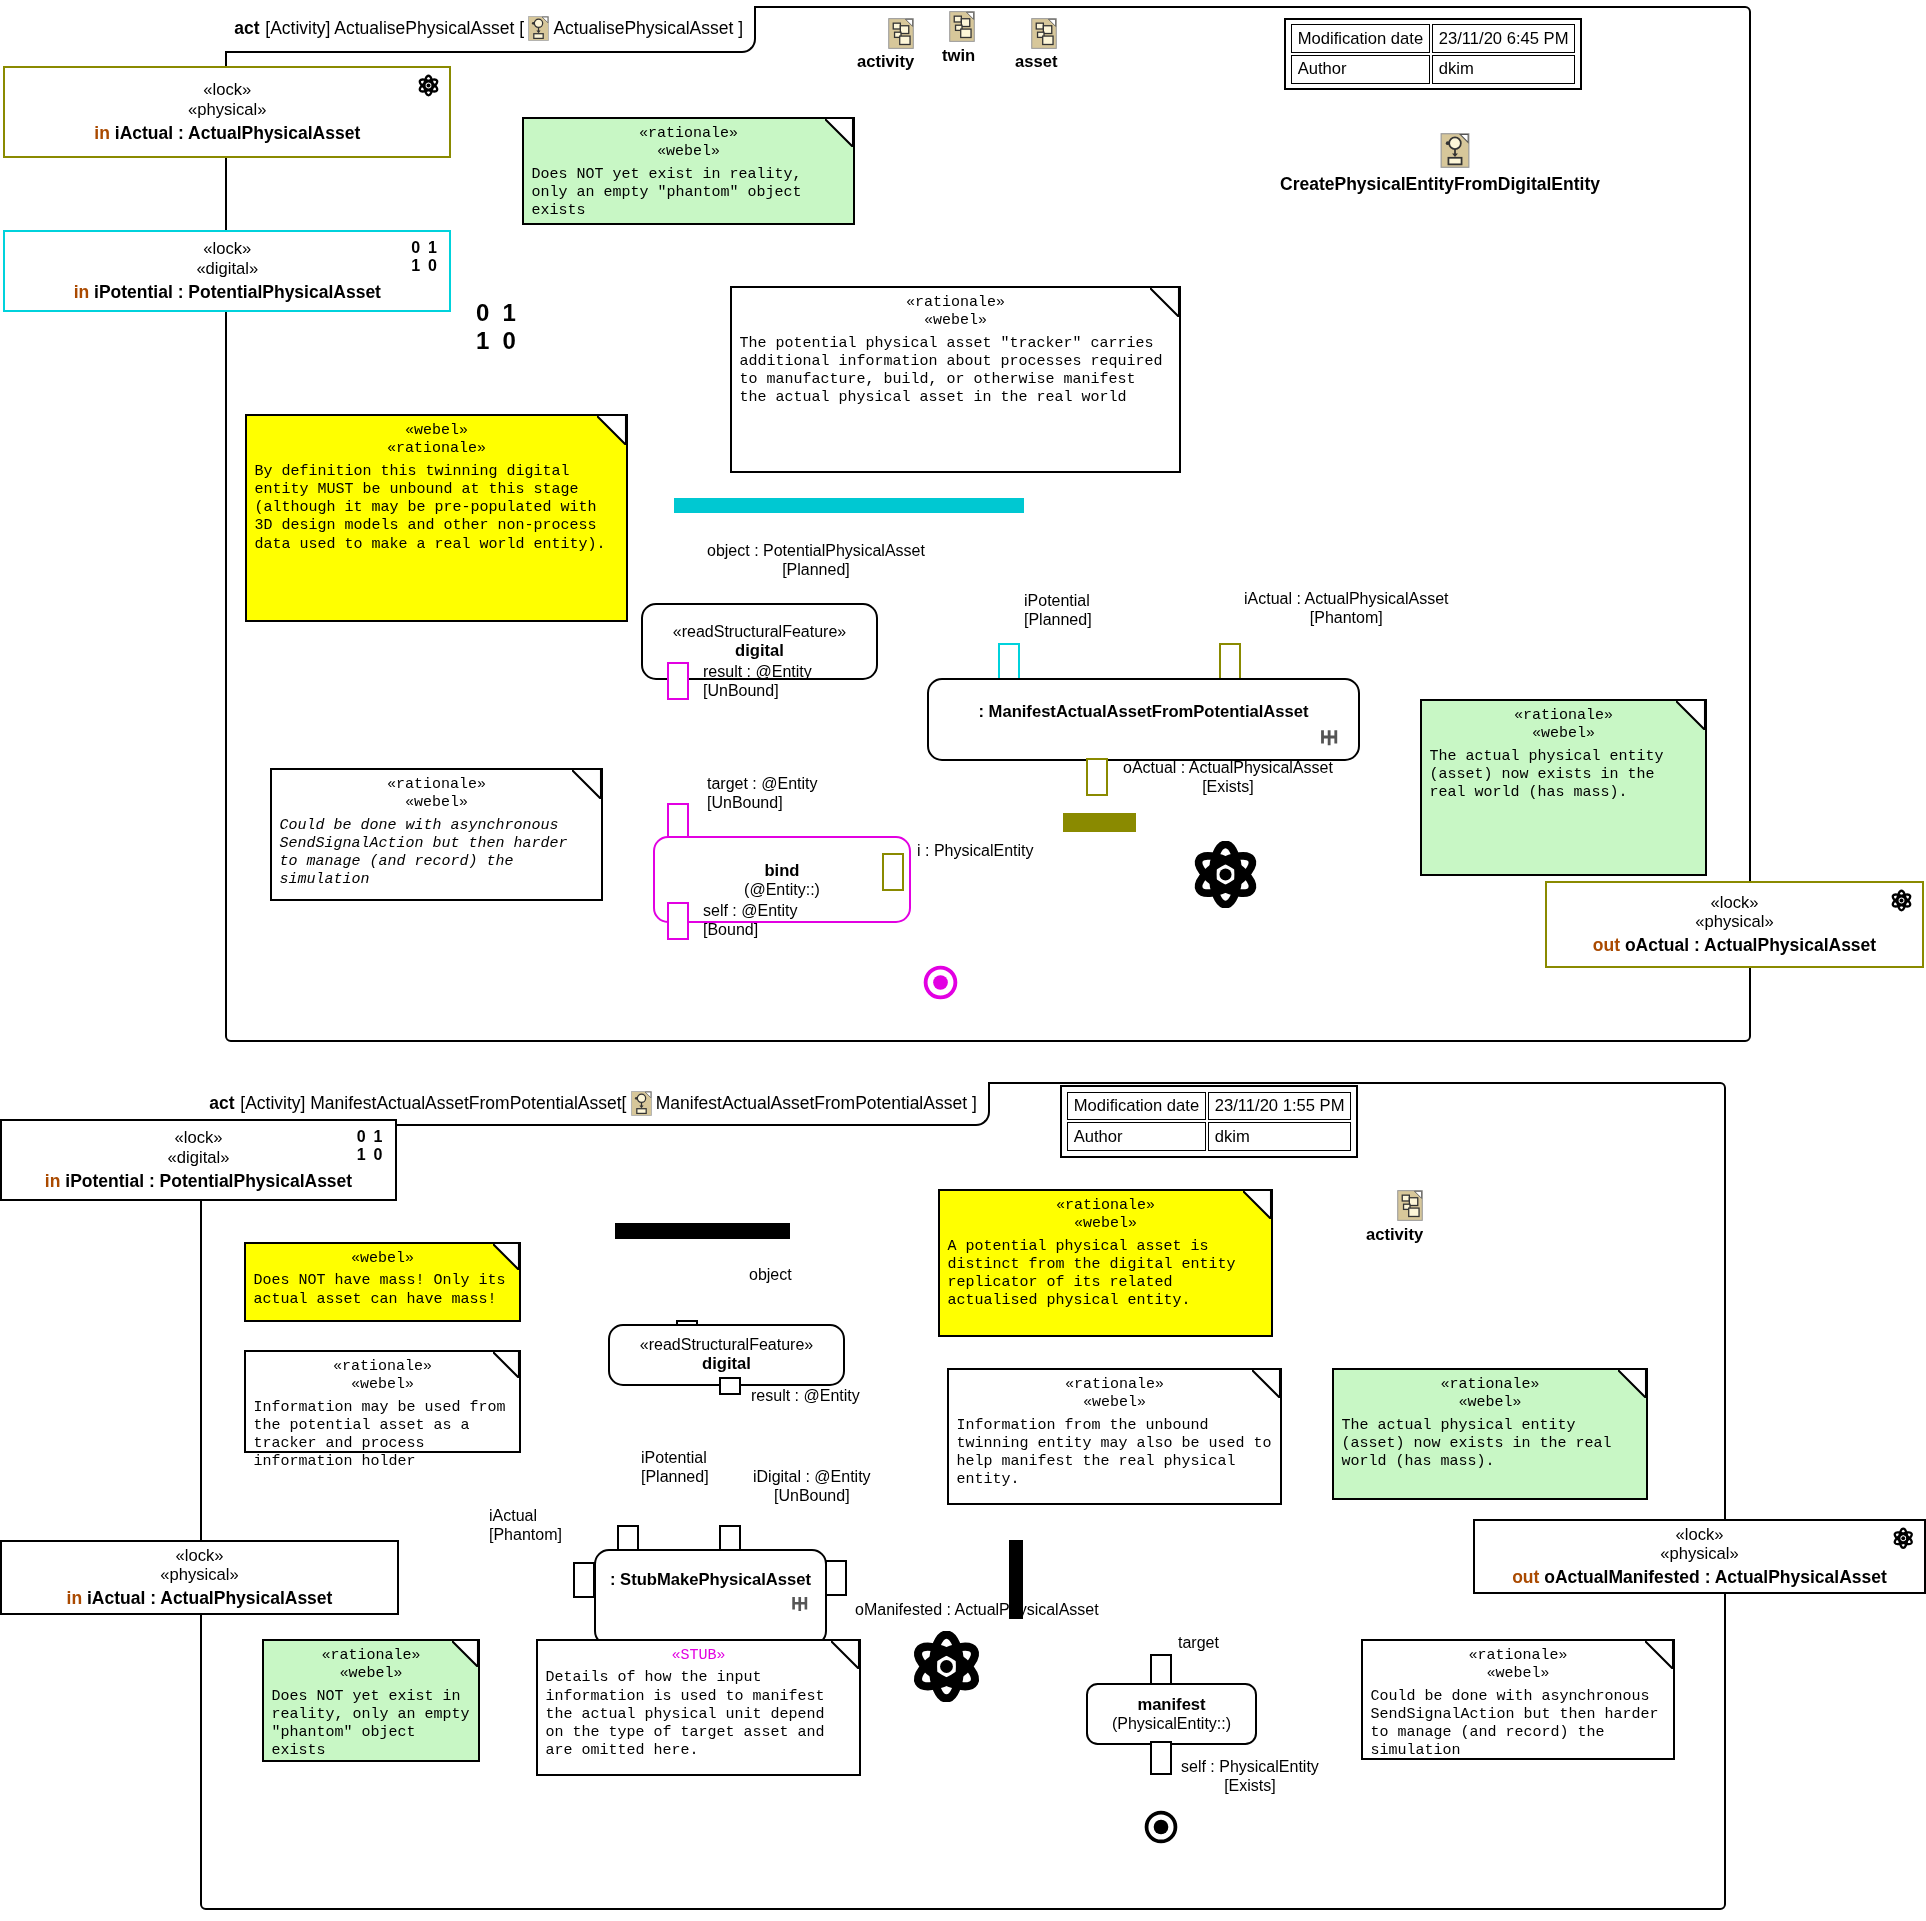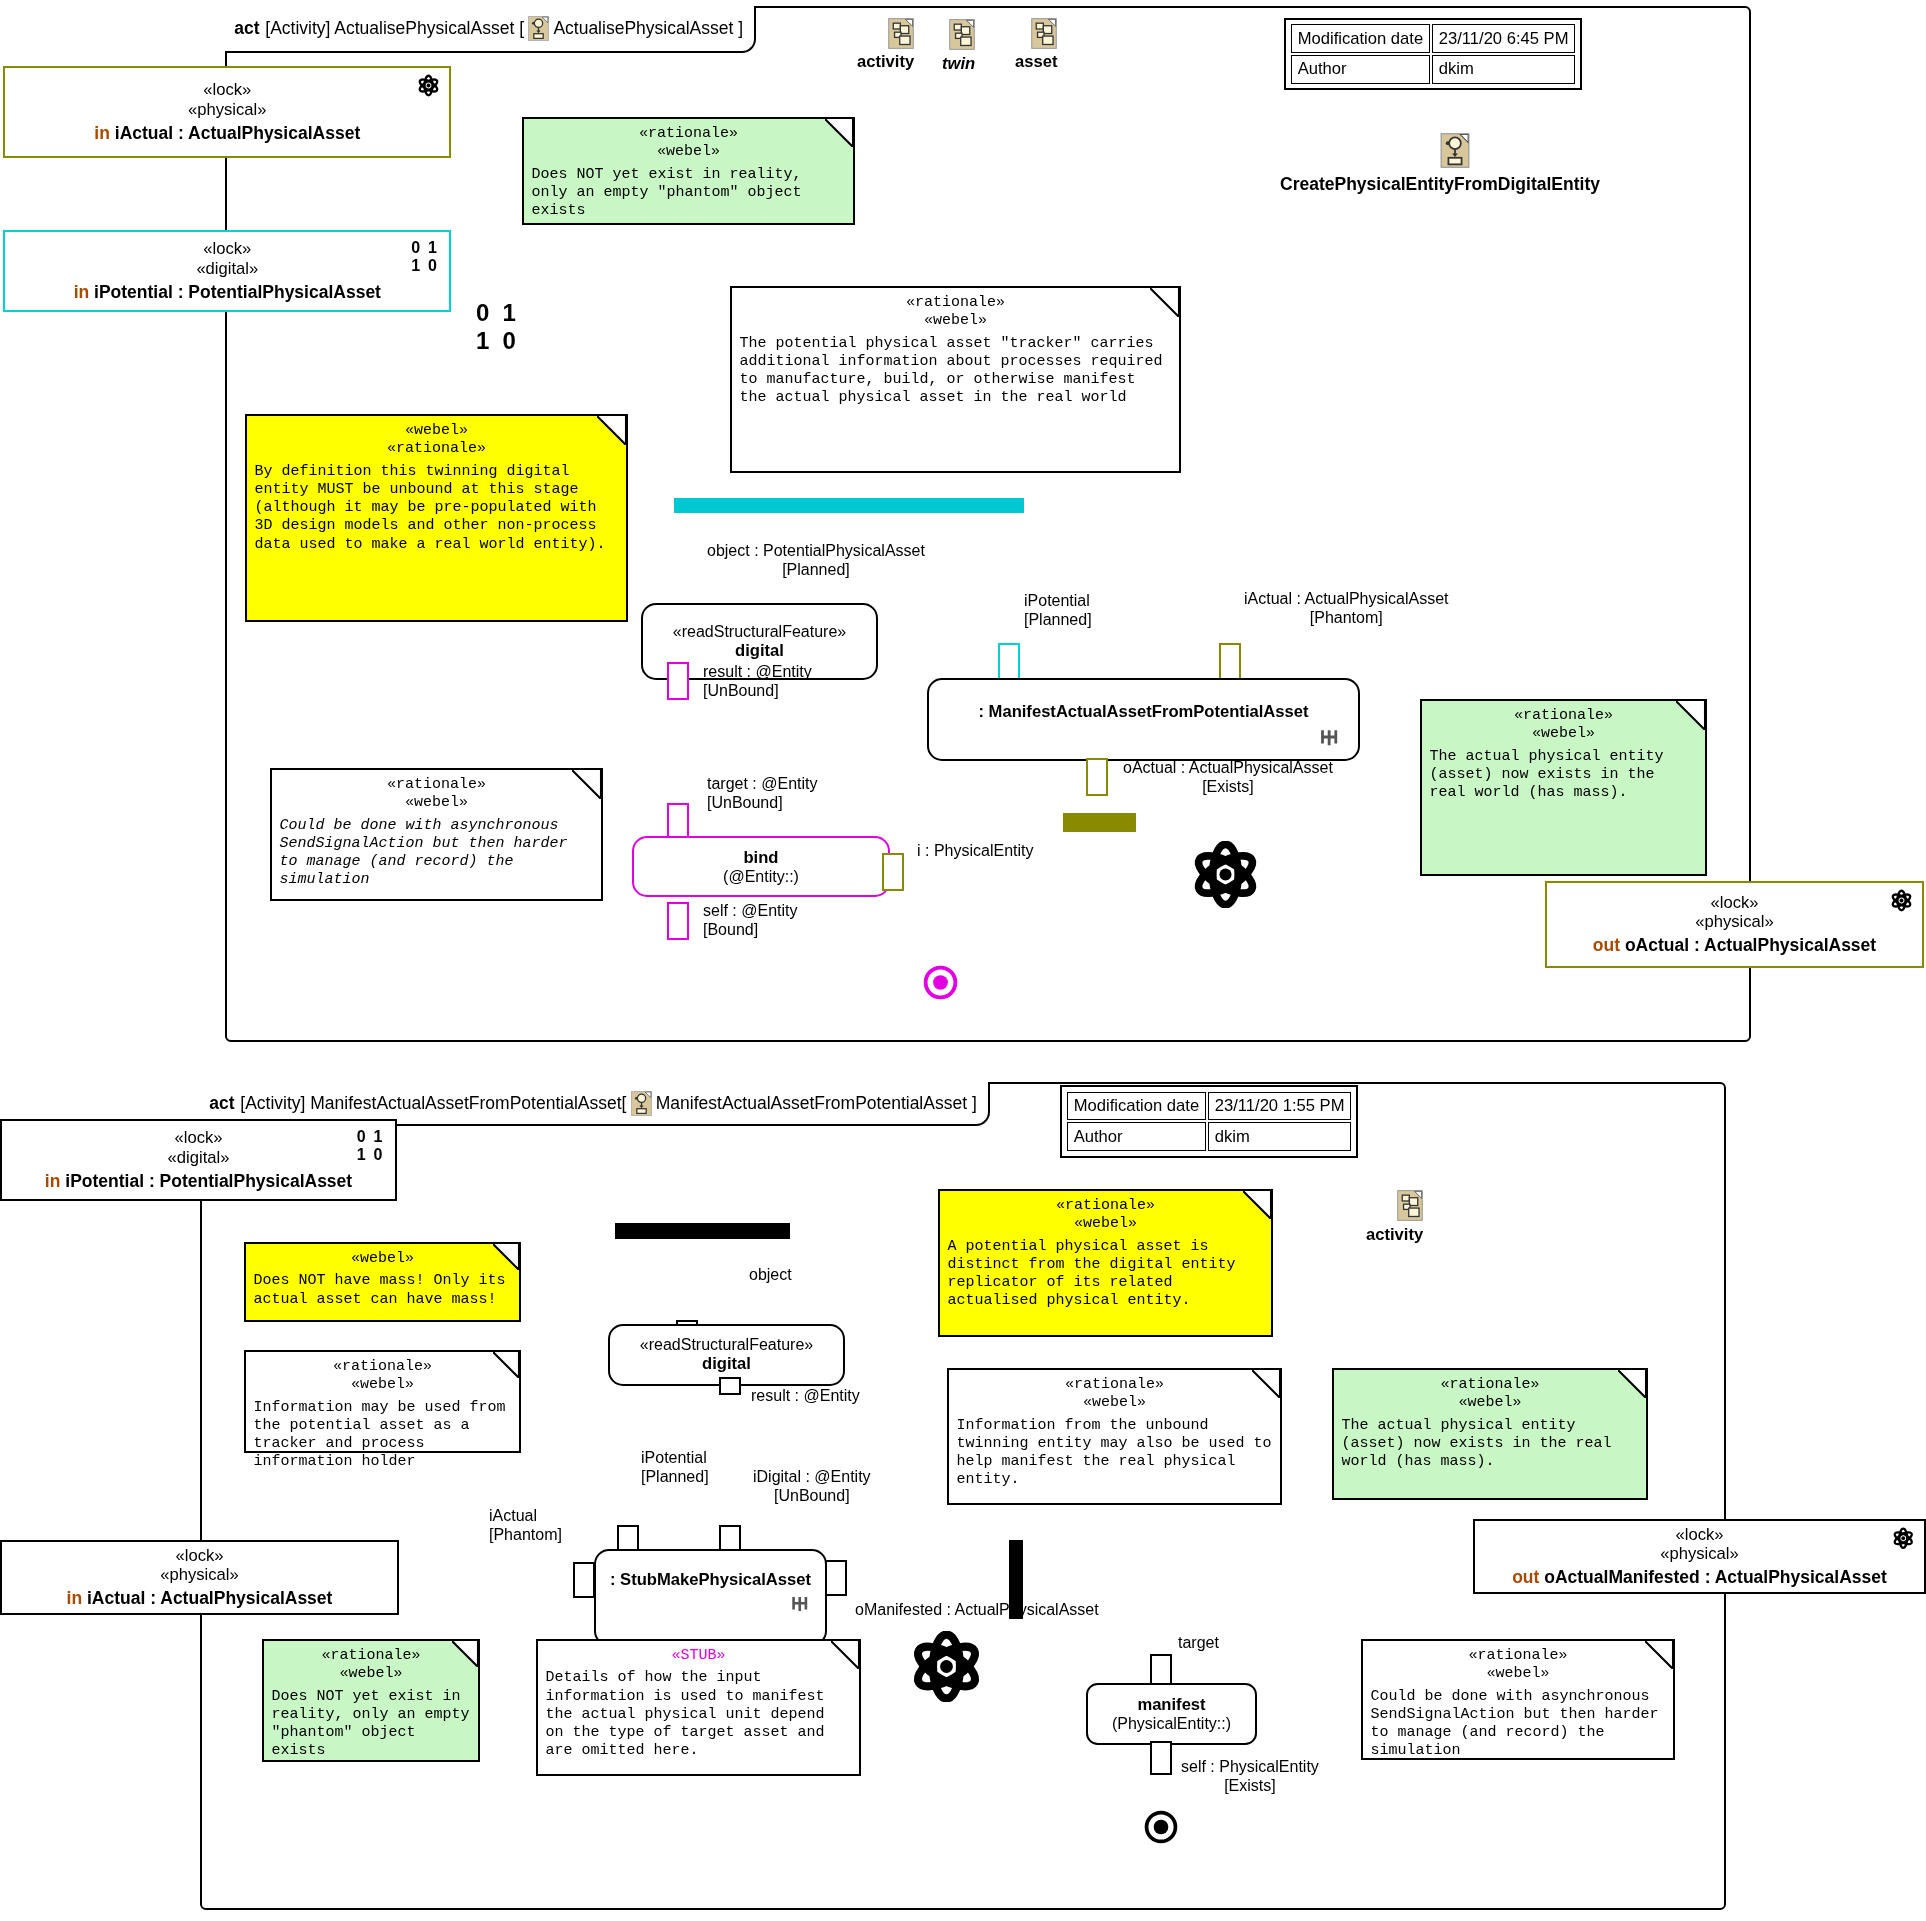--- a/index.html
+++ b/index.html
@@ -175,21 +175,21 @@
   <svg width="26" height="31" viewBox="0 0 40 48">
     <rect x="1" y="1" width="38" height="46" fill="#d7c79a" stroke="#999" stroke-width="1.6"></rect>
     <path d="M27,2 L38,13 L38,2 Z" fill="#fff" stroke="#555" stroke-width="1.4"></path>
     <rect x="8" y="8" width="11" height="9" fill="#fdf6d8" stroke="#333" stroke-width="2"></rect>
     <rect x="19" y="12" width="13" height="12" fill="#fdf6d8" stroke="#333" stroke-width="2"></rect>
     <rect x="10" y="22" width="10" height="8" fill="#fdf6d8" stroke="#333" stroke-width="2"></rect>
     <rect x="18" y="28" width="16" height="13" fill="#fdf6d8" stroke="#333" stroke-width="2"></rect>
   </svg>
   <div class="cap">activity</div>
 </div>
-<div class="pal" style="left:942px;top:19px;font-style:italic;">
+<div class="pal" style="left:942px;top:11px;">
   <svg width="26" height="31" viewBox="0 0 40 48">
     <rect x="1" y="1" width="38" height="46" fill="#d7c79a" stroke="#999" stroke-width="1.6"></rect>
     <path d="M27,2 L38,13 L38,2 Z" fill="#fff" stroke="#555" stroke-width="1.4"></path>
     <rect x="8" y="8" width="11" height="9" fill="#fdf6d8" stroke="#333" stroke-width="2"></rect>
     <rect x="19" y="12" width="13" height="12" fill="#fdf6d8" stroke="#333" stroke-width="2"></rect>
     <rect x="10" y="22" width="10" height="8" fill="#fdf6d8" stroke="#333" stroke-width="2"></rect>
     <rect x="18" y="28" width="16" height="13" fill="#fdf6d8" stroke="#333" stroke-width="2"></rect>
   </svg>
   <div class="cap">twin</div>
 </div>
@@ -362,21 +362,21 @@
     <div class="ctr">«webel»</div>
     <div class="body" style="font-style:italic">Could be done with asynchronous SendSignalAction but then harder to manage (and record) the simulation</div>
   </div>
 </div>
 
 <div class="elabel" style="left:707px;top:774px;">
   <div>target : @Entity</div>
   <div>[UnBound]</div>
 </div>
 <div class="pin magenta" style="left:667px;top:803px;width:21.6px;height:38px;"></div>
-<div class="action magenta" style="left:632px;top:836px;width:258px;height:61px;">
+<div class="action magenta" style="left:653px;top:836px;width:258px;height:87px;">
   <div class="l2">bind</div>
   <div class="l3">(@Entity::)</div>
 </div>
 <div class="pin olive" style="left:882px;top:853px;width:21.6px;height:38px;"></div>
 <div class="elabel" style="left:917px;top:841px;">
   <div>i : PhysicalEntity</div>
 </div>
 <div class="pin magenta" style="left:667px;top:902px;width:21.6px;height:38px;"></div>
 <div class="elabel" style="left:703px;top:901px;">
   <div>self : @Entity</div>

